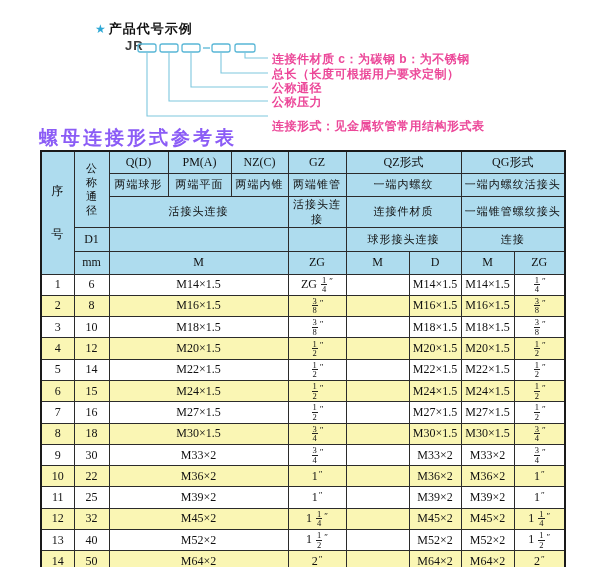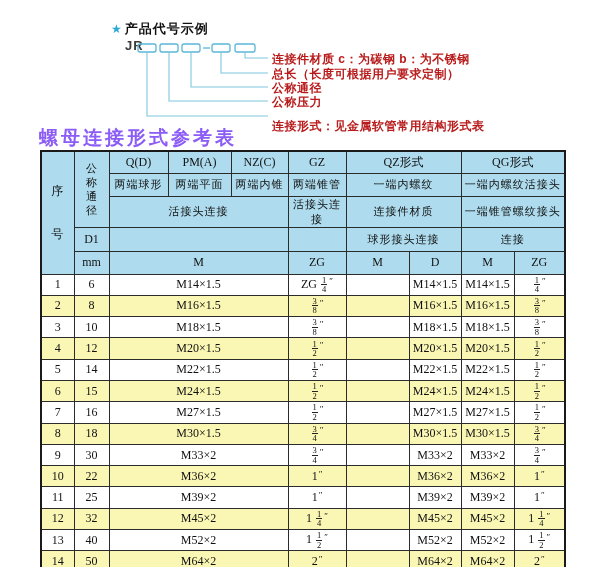--- a/index.html
+++ b/index.html
@@ -1,26 +1,26 @@
 <!DOCTYPE html>
 <html><head>
 <meta charset="utf-8">
 <style>
   html,body{margin:0;padding:0;background:#fff;}
   #page{position:relative;width:600px;height:567px;background:#ffffff;overflow:hidden;
         font-family:"Liberation Serif","DejaVu Serif",serif;color:#111;}
 
   
-  #diagram-heading{position:absolute;left:111px;top:20px;font-size:13px;font-weight:bold;
+  #diagram-heading{position:absolute;left:95px;top:20px;font-size:13px;font-weight:bold;
         font-family:"Liberation Sans","DejaVu Sans",sans-serif;letter-spacing:1px;}
   #diagram-heading .star{color:#2ea8d5;margin-right:2px;font-size:12px;}
   #jr-label{position:absolute;left:117px;top:38px;font-size:13px;font-weight:bold;color:#3c3c3c;
         font-family:"Liberation Sans","DejaVu Sans",sans-serif;letter-spacing:1px;margin-left:8px;}
   #diagram-svg{position:absolute;left:0;top:0;}
-  .dgm-label{position:absolute;left:272px;height:14px;font-size:12px;font-weight:600;color:#b91c1c;
+  .dgm-label{position:absolute;left:272px;height:14px;font-size:12px;font-weight:600;color:#ec4899;
         font-family:"Liberation Sans","DejaVu Sans",sans-serif;white-space:nowrap;letter-spacing:.5px;}
 
   
   #table-title{position:absolute;left:39px;top:125px;font-size:19px;font-weight:bold;
         letter-spacing:3px;color:#8b5cf6;}
 
   
   #ref-table{position:absolute;left:40px;top:150px;border-collapse:collapse;table-layout:fixed;
         width:524px;}
   #ref-table td,#ref-table th{border:1px solid #2b2b2b;padding:0;text-align:center;

